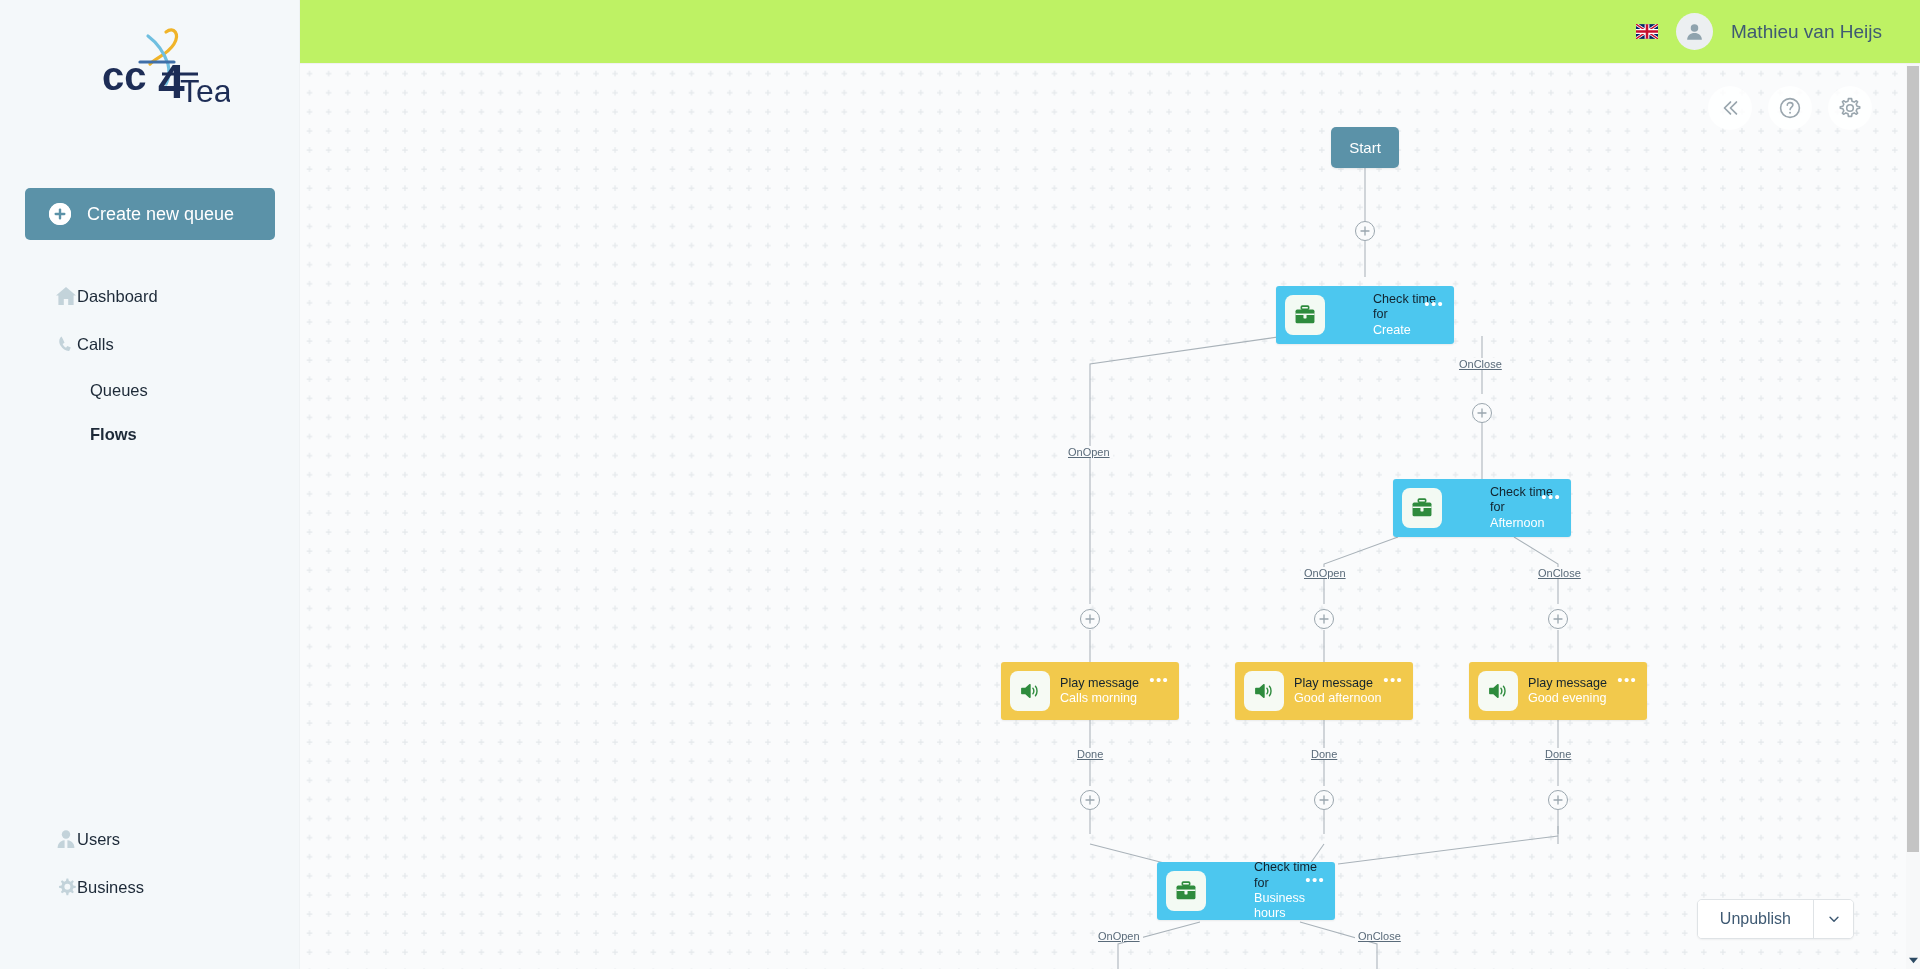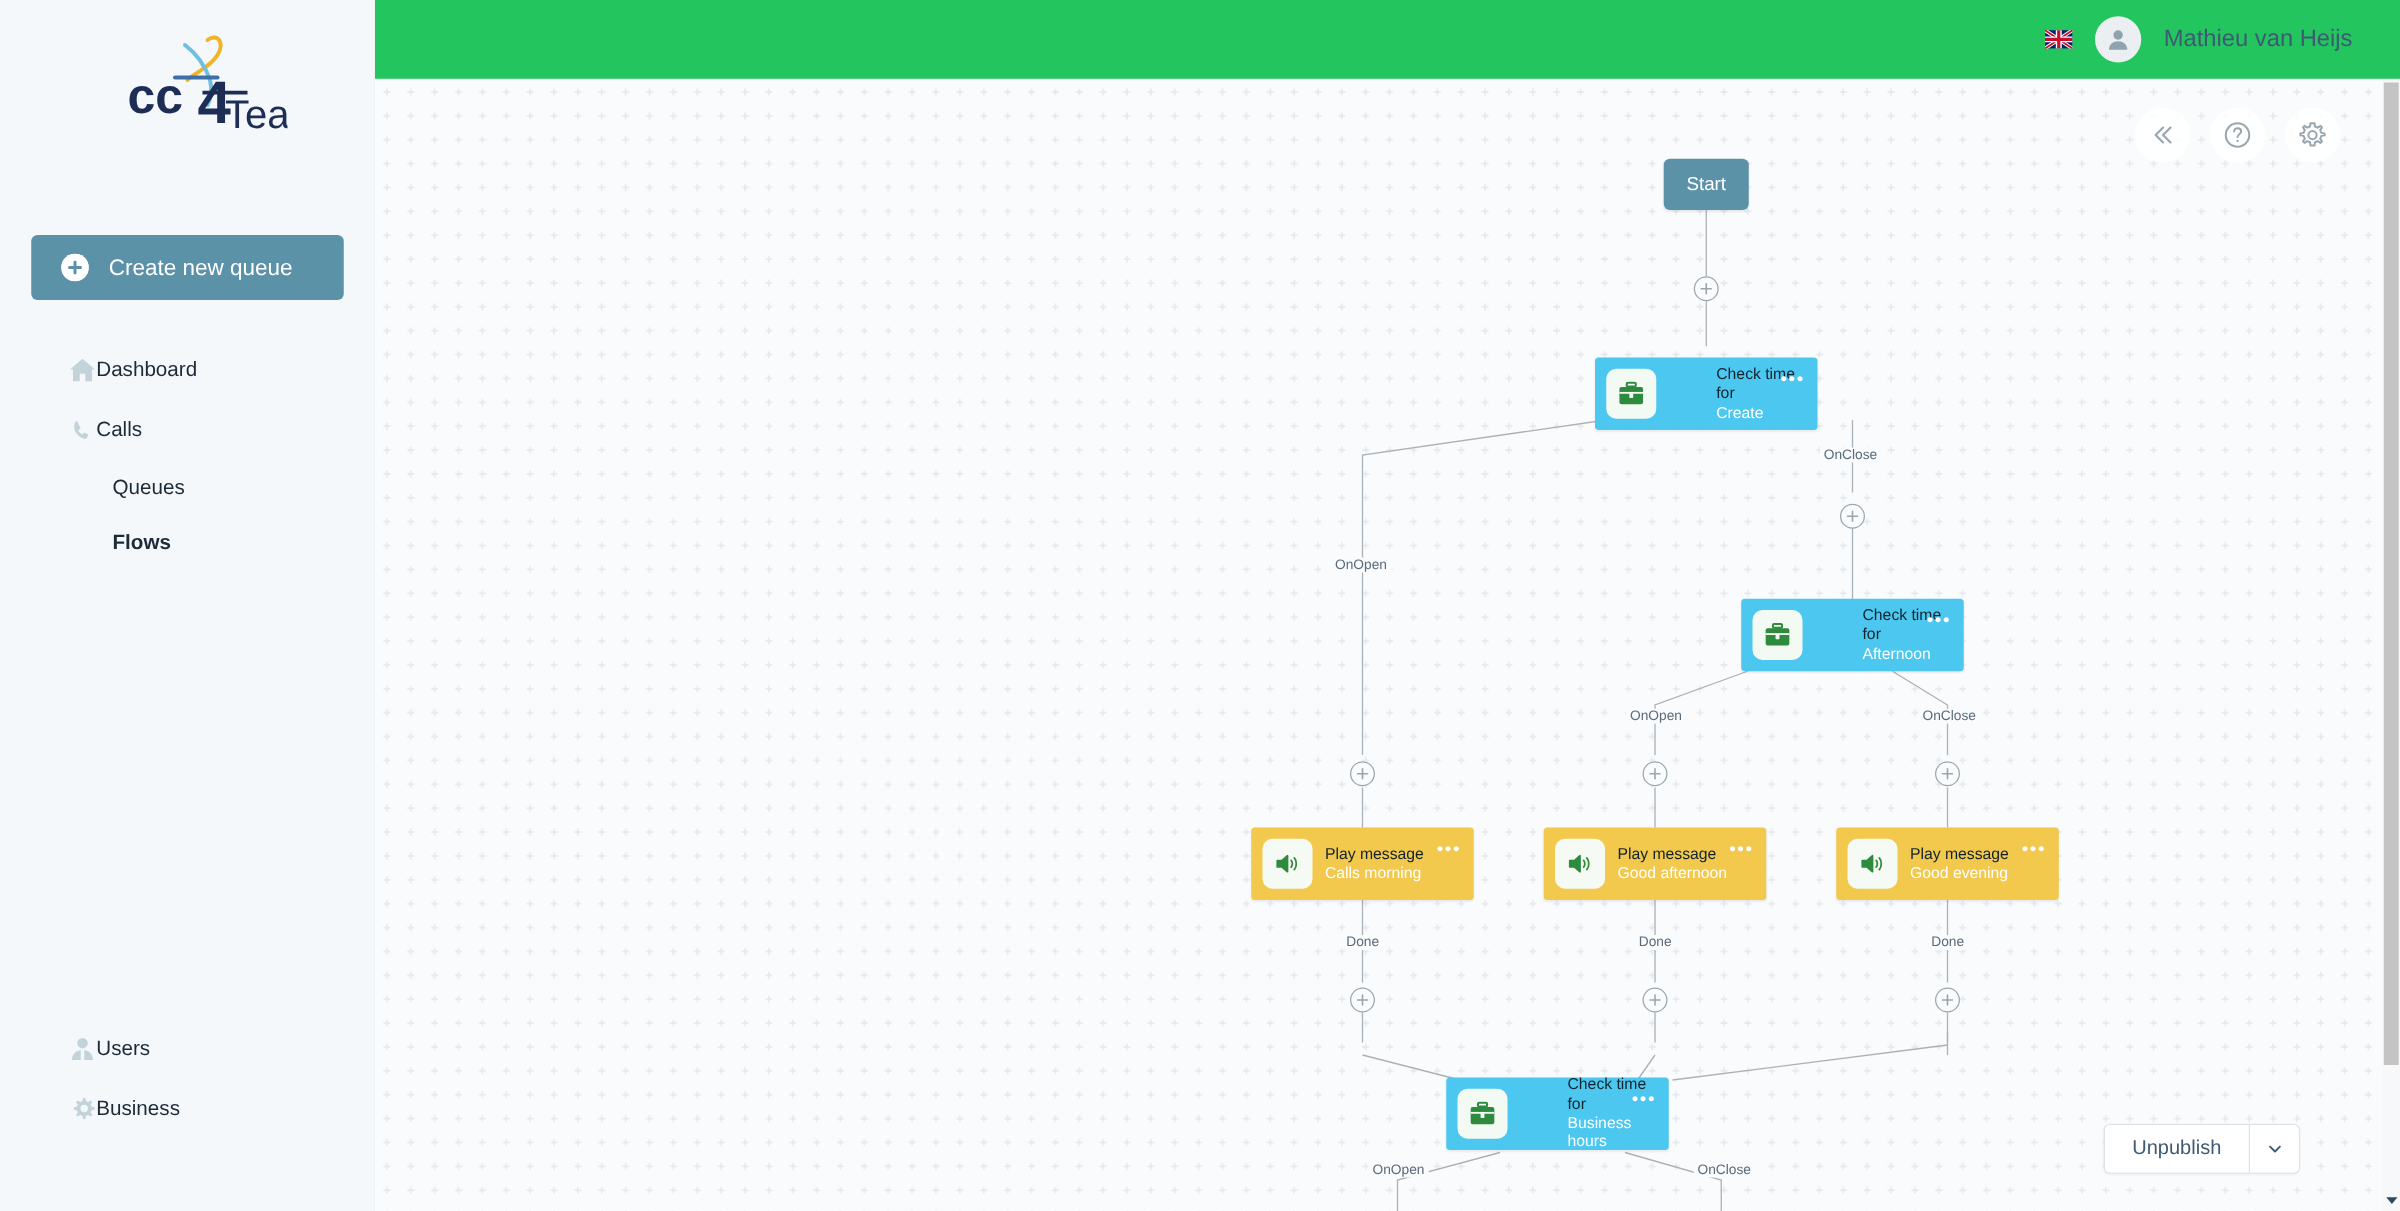--- a/index.html
+++ b/index.html
@@ -55,21 +55,21 @@
   .nav-sub { padding-left: 90px; height: 44px; font-size: 16.5px; color:#1d2a38; display:flex; align-items:center; cursor:pointer;}
   .nav-sub.active { font-weight: bold; }
 
   .nav-bottom { position: absolute; left: 0; bottom: 58px; width: 300px; }
 
   
   #main { flex: 1 1 auto; position: relative; height: 969px; background: #ffffff; }
 
   #topbar {
     height: 64px; width: 100%;
-    background: #22c55e;
+    background: #bef264;
     display: flex; align-items: center; justify-content: flex-end;
     padding-right: 38px; gap: 18px;
     border-bottom: 1px solid #f1f1f1;
     position: relative; z-index: 5;
   }
   .flag-icon { width: 22px; height: 15px; display:block; cursor: pointer; }
   .avatar {
     width: 37px; height: 37px; border-radius: 50%;
     background: #eceff1; color: #7d909b;
     display: flex; align-items: center; justify-content: center;
@@ -169,25 +169,26 @@
   .plus-node svg { display: block; }
 
   
   .edge-label {
     position: absolute;
     font-size: 11px; color: #5a6b7a;
     background: #fafbfc;
     padding: 0 3px;
     white-space: nowrap;
     z-index: 2;
+    text-decoration: underline;
   }
 
   
   .publish-group {
-    position: absolute; right: 80px; bottom: 30px;
+    position: absolute; right: 66px; bottom: 30px;
     display: flex; z-index: 6;
     background: #ffffff;
     border: 1px solid #dfe3e6; border-radius: 5px;
     box-shadow: 0 1px 2px rgba(0,0,0,0.05);
     overflow: hidden;
   }
   .publish-main {
     padding: 0 22px; height: 38px;
     display: flex; align-items: center;
     font-size: 16px; color: #3f5a73; cursor: pointer;

